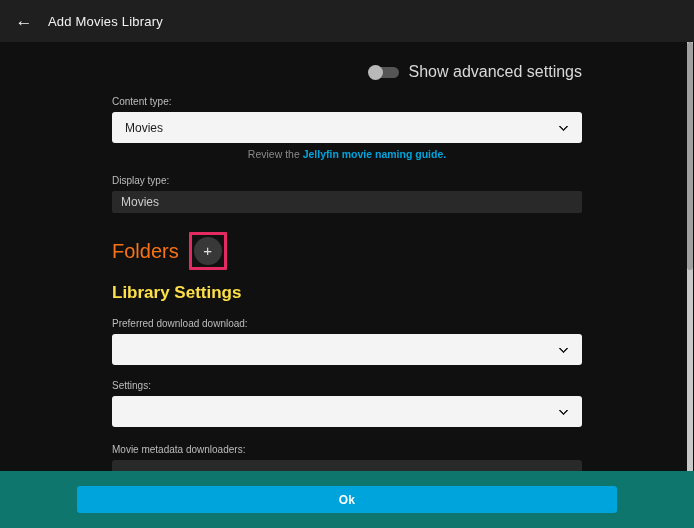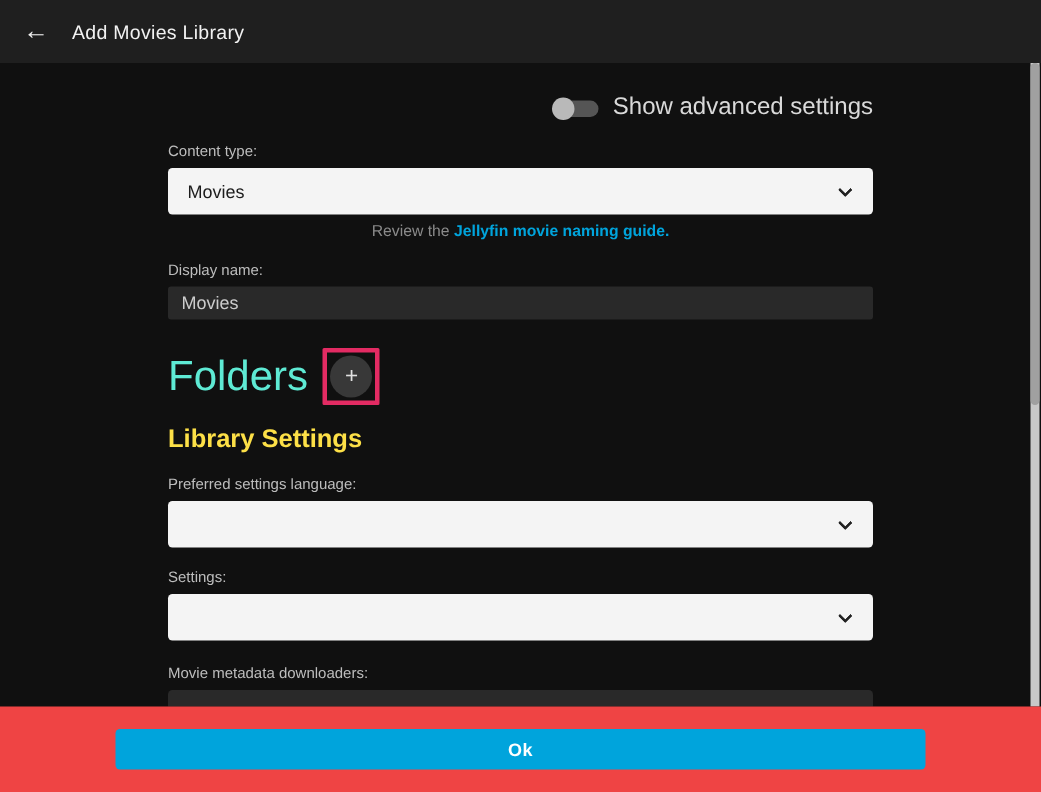--- a/index.html
+++ b/index.html
@@ -55,21 +55,21 @@
 
   .help-line { margin-top:5px; font-size:10.5px; color:#8a8a8a;text-align:center; }
   .help-link { color:#00a4dc; font-weight:bold; text-decoration:none; cursor:pointer; }
 
   .text-input {
     width:100%; height:22px; background:#292929; border:none; border-radius:2px;
     color:#cccccc; font-size:12px; padding:0 9px; font-family:inherit;
   }
 
   .folders-row { display:flex; align-items:center; margin-top:19px; height:38px; }
-  .folders-title { font-size:28px; font-weight:400; color:#5eead4; }
+  .folders-title { font-size:20px; font-weight:400; color:#f97316; }
   .plus-outline {
     margin-left:10px; border:3px solid #e32b63; padding:2px; display:inline-flex; border-radius:1px;
   }
   .plus-btn {
     width:28px; height:28px; border-radius:50%; border:none; background:#383838;
     color:#e0e0e0; font-size:15px; line-height:1; cursor:pointer;
     display:flex; align-items:center; justify-content:center; padding-bottom:2px;
   }
   .section-title { margin-top:13px; font-size:17px; font-weight:700; color:#fde047; }
 
@@ -80,21 +80,21 @@
   
   .scrollbar-track {
     position:absolute; top:42px; bottom:57px; right:1px; width:6px; background:#c8c8c8; z-index:25;
   }
   .scrollbar-thumb {
     position:absolute; top:0; left:0; width:6px; height:228px; background:#a0a0a0; border-radius:3px;
   }
 
   
   .footer {
-    position:absolute; left:0; right:0; bottom:0; height:57px; background:#ef4444; z-index:40;
+    position:absolute; left:0; right:0; bottom:0; height:57px; background:#0f766e; z-index:40;
   }
   .ok-btn {
     display:block; width:540px; height:27px; margin:15px auto 0 auto;
     background:#00a4dc; color:#fff; border:none; border-radius:3px;
     font-size:12px; font-weight:bold; font-family:inherit; cursor:pointer; letter-spacing:.3px;
   }
 </style>
 </head>
 <body>
 
@@ -123,37 +123,37 @@
         <div class="select">
           <span class="select-value">Movies</span>
           <span class="chev"></span>
         </div>
         <div class="help-line">
           <span>Review the </span><a class="help-link">Jellyfin movie naming guide</a><span class="help-link">.</span>
         </div>
       </div>
 
       <div class="field">
-        <div class="field-label">Display name:</div>
+        <div class="field-label">Display type:</div>
         <input class="text-input" type="text" value="Movies" style="">
       </div>
 
       <div class="folders-row">
         <div class="folders-title">Folders</div>
         <span class="plus-outline">
           <button class="plus-btn">
             <span>+</span>
           </button>
         </span>
       </div>
 
       <div class="section-title">Library Settings</div>
 
       <div class="field">
-        <div class="field-label">Preferred settings language:</div>
+        <div class="field-label">Preferred download download:</div>
         <div class="select">
           <span class="select-value"></span>
           <span class="chev"></span>
         </div>
       </div>
 
       <div class="field">
         <div class="field-label">Settings:</div>
         <div class="select">
           <span class="select-value"></span>

